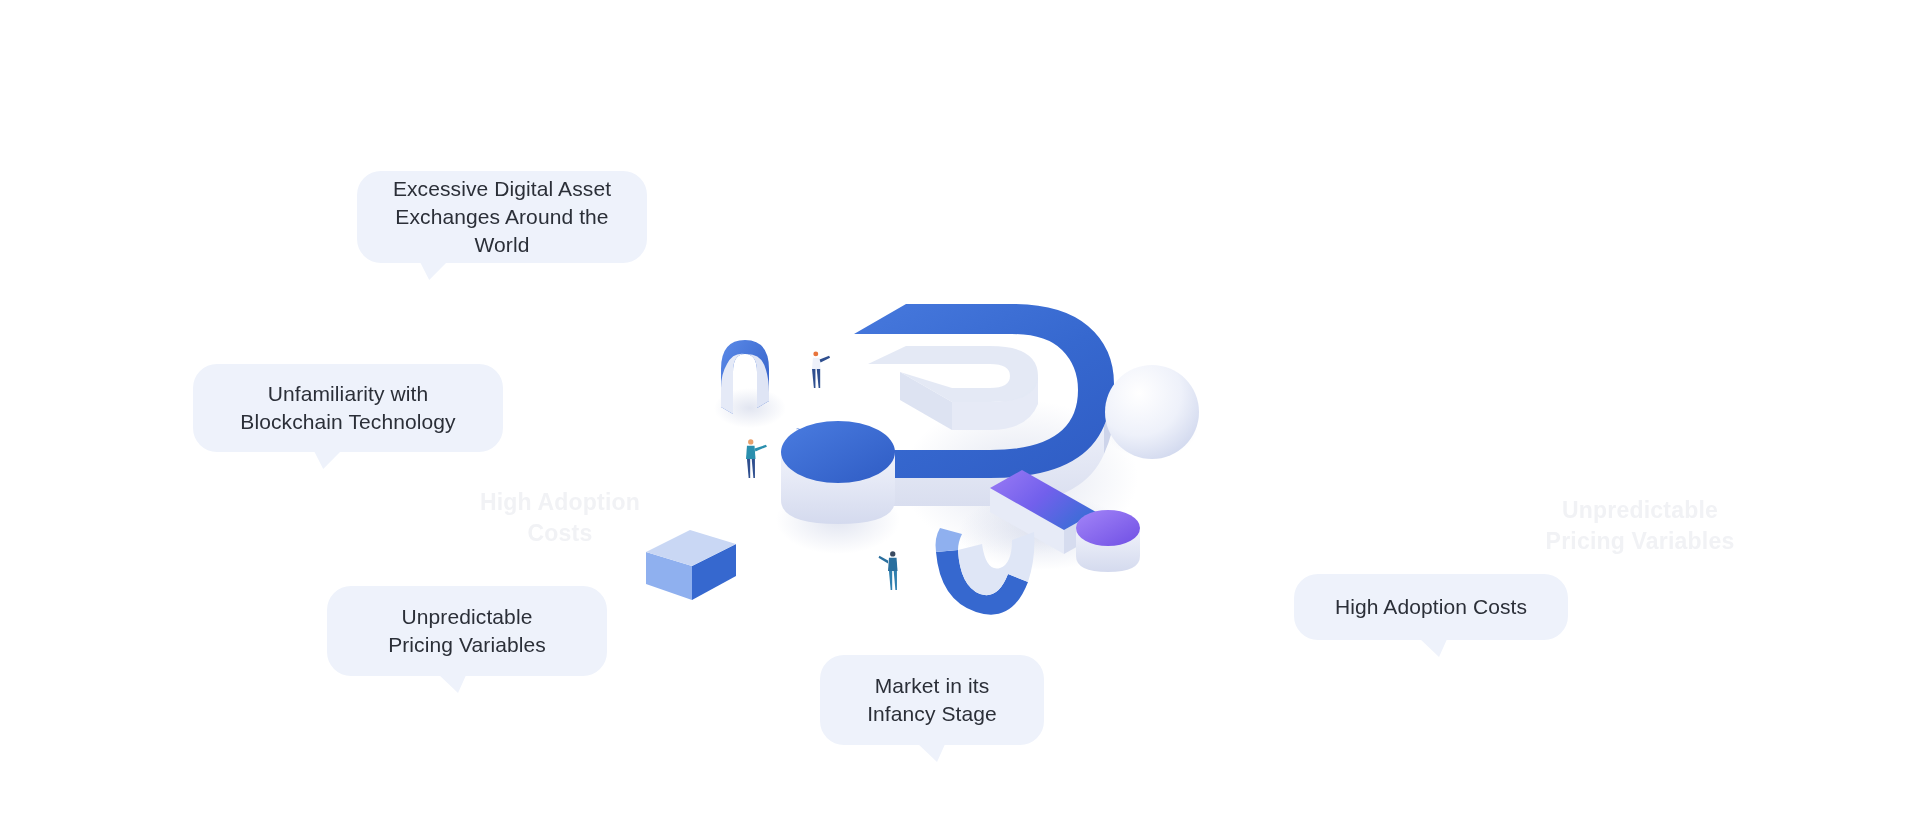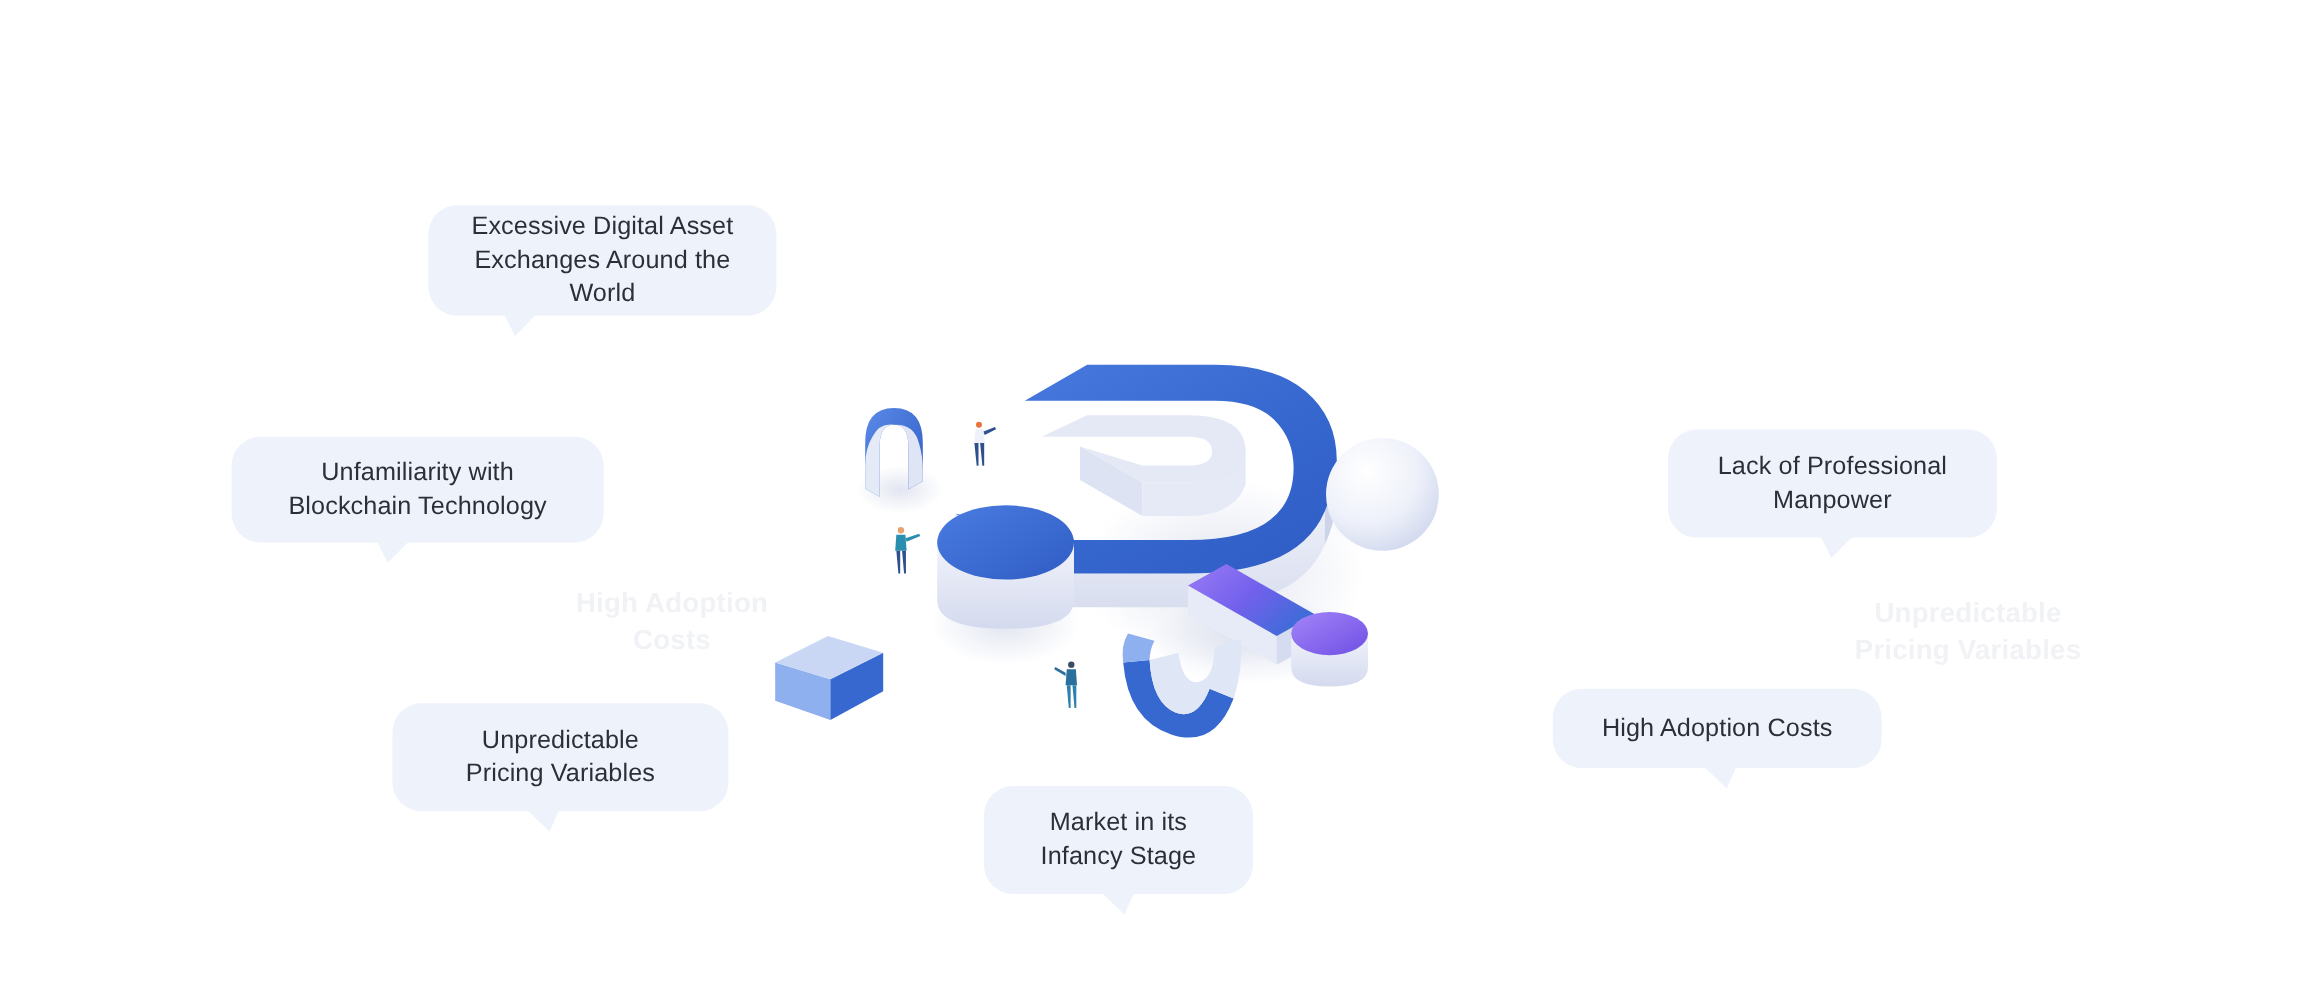--- a/index.html
+++ b/index.html
@@ -212,25 +212,20 @@
     <span class="tail" style="left:62px;"></span>
   </div>
 
 
   <div class="bubble" style="left:193px;top:364px;width:310px;height:88px;">
     <span>Unfamiliarity with
 Blockchain Technology</span>
     <span class="tail" style="left:120px;"></span>
   </div>
 
-  <div class="bubble" style="left:1390px;top:358px;width:274px;height:90px;">
-    <span>Lack of Professional
-Manpower</span>
-    <span class="tail" style="left:126px;"></span>
-  </div>
 
   <div class="bubble" style="left:327px;top:586px;width:280px;height:90px;">
     <span>Unpredictable
 Pricing Variables</span>
     <span class="tail right" style="left:110px;"></span>
   </div>
 
   <div class="bubble" style="left:1294px;top:574px;width:274px;height:66px;">
     <span>High Adoption Costs</span>
     <span class="tail right" style="left:124px;"></span>

